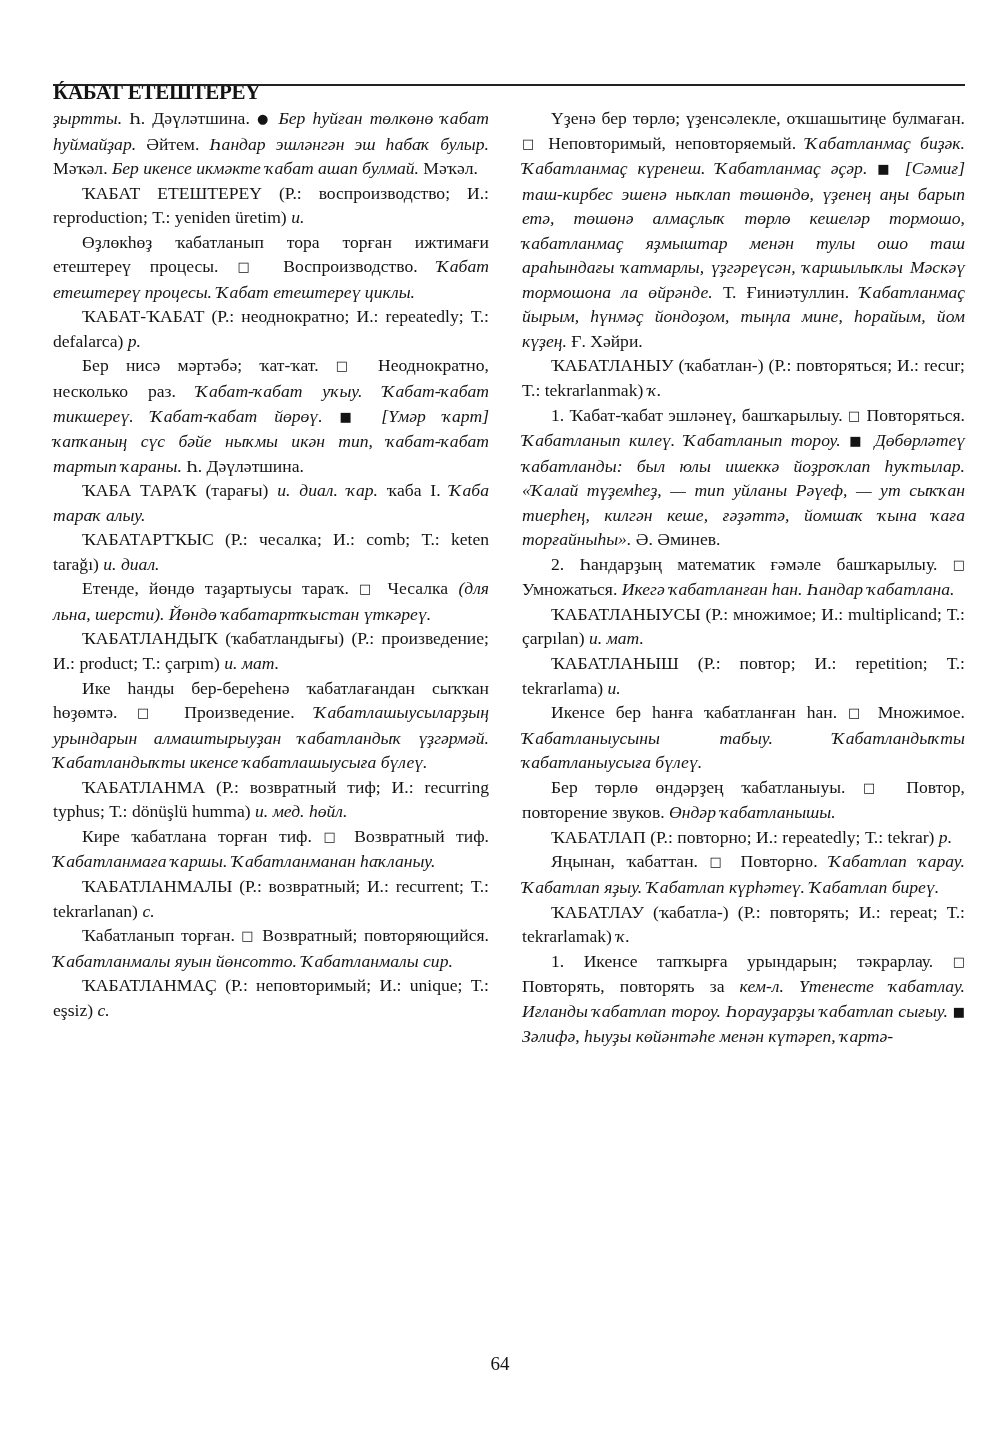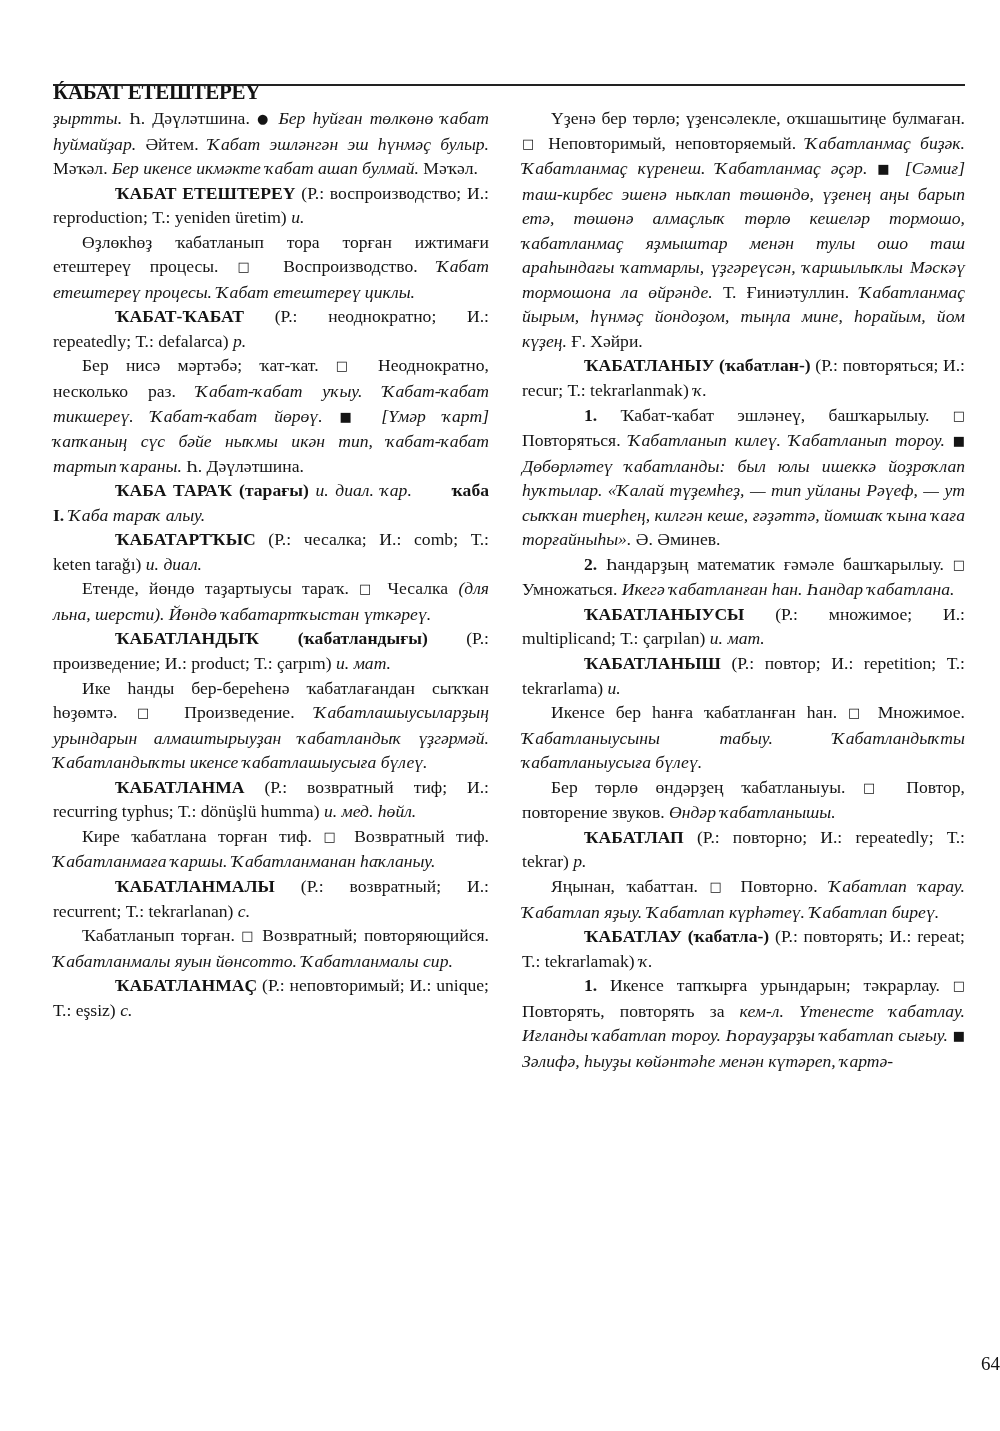--- a/index.html
+++ b/index.html
@@ -19,36 +19,36 @@
   }
   .column {
     position: absolute; top: 106px; width: 436px;
     font-size: 17.6px; line-height: 24.55px;
     text-align: justify; hyphens: manual;
   }
   .col-left { left: 53px; }
   .col-right { left: 522px; width: 443px; }
   .para { margin: 0 0 0 0; text-indent: 29px; }
   .para.no-indent { text-indent: 0; }
-  .b { font-weight: bold; margin-left: 33px; }
+  .b { font-weight: normal; }
   .i { font-style: italic; }
   .sym { font-family: "DejaVu Sans", sans-serif; font-size: 13px; vertical-align: 1px; }
   .page-number {
     position: absolute; left: 0; width: 1000px; top: 1353px;
-    text-align: right; font-size: 19px;
+    text-align: center; font-size: 19px;
   }
 </style>
 </head>
 <body>
 
 <div class="running-head">ЌАБАТ ЕТЕШТЕРЕҮ</div>
 <div class="head-rule"></div>
 
 <div class="column col-left" id="col-0">
-    <p class="para no-indent"><span class="i">ҙыртты.</span><span> Һ. Дәүләтшина. </span><span class="sym">●</span><span class="i"> Бер һуйған төлкөнө ҡабат һуймайҙар.</span><span> Әйтем. </span><span class="i">Ҡабат эшләнгән эш һүнмәҫ булыр.</span><span> Мәҡәл. </span><span class="i">Бер икенсе икмәкте ҡабат ашап булмай.</span><span> Мәҡәл.</span></p>
+    <p class="para no-indent"><span class="i">ҙыртты.</span><span> Һ. Дәүләтшина. </span><span class="sym">●</span><span class="i"> Бер һуйған төлкөнө ҡабат һуймайҙар.</span><span> Әйтем. </span><span class="i">Һандар эшләнгән эш һабаҡ булыр.</span><span> Мәҡәл. </span><span class="i">Бер икенсе икмәкте ҡабат ашап булмай.</span><span> Мәҡәл.</span></p>
     <p class="para"><span class="b">ҠАБАТ ЕТЕШТЕРЕҮ</span><span> (Р.: воспроизводство; И.: reproduction; Т.: yeniden üretim) </span><span class="i">и.</span></p>
     <p class="para"><span>Өҙлөкһөҙ ҡабатланып тора торған ижтимағи етештереү процесы. </span><span class="sym">□</span><span> Воспроизводство. </span><span class="i">Ҡабат етештереү процесы. Ҡабат етештереү циклы.</span></p>
     <p class="para"><span class="b">ҠАБАТ-ҠАБАТ</span><span> (Р.: неоднократно; И.: repeatedly; Т.: defalarca) </span><span class="i">р.</span></p>
     <p class="para"><span>Бер нисә мәртәбә; ҡат-ҡат. </span><span class="sym">□</span><span> Неоднократно, несколько раз. </span><span class="i">Ҡабат-ҡабат уҡыу. Ҡабат-ҡабат тикшереү. Ҡабат-ҡабат йөрөү.</span><span> </span><span class="sym">■</span><span class="i"> [Үмәр ҡарт] ҡапҡаның сүс бәйе ныҡмы икән тип, ҡабат-ҡабат тартып ҡараны.</span><span> Һ. Дәүләтшина.</span></p>
     <p class="para"><span class="b">ҠАБА ТАРАҠ (тарағы)</span><span class="i"> и. диал. ҡар.</span><span class="b"> ҡаба I.</span><span class="i"> Ҡаба тараҡ алыу.</span></p>
     <p class="para"><span class="b">ҠАБАТАРТҠЫС</span><span> (Р.: чесалка; И.: comb; Т.: keten tarağı) </span><span class="i">и. диал.</span></p>
     <p class="para"><span>Етенде, йөндө таҙартыусы тараҡ. </span><span class="sym">□</span><span> Чесалка </span><span class="i">(для льна, шерсти). Йөндө ҡабатартҡыстан үткәреү.</span></p>
     <p class="para"><span class="b">ҠАБАТЛАНДЫҠ (ҡабатландығы)</span><span> (Р.: произведение; И.: product; Т.: çarpım) </span><span class="i">и. мат.</span></p>
     <p class="para"><span>Ике һанды бер-береһенә ҡабатлағандан сыҡҡан һөҙөмтә. </span><span class="sym">□</span><span> Произведение. </span><span class="i">Ҡабатлашыусыларҙың урындарын алмаштырыуҙан ҡабатландыҡ үҙгәрмәй. Ҡабатландыҡты икенсе ҡабатлашыусыға бүлеү.</span></p>
     <p class="para"><span class="b">ҠАБАТЛАНМА</span><span> (Р.: возвратный тиф; И.: recurring typhus; Т.: dönüşlü humma) </span><span class="i">и. мед. һөйл.</span></p>

